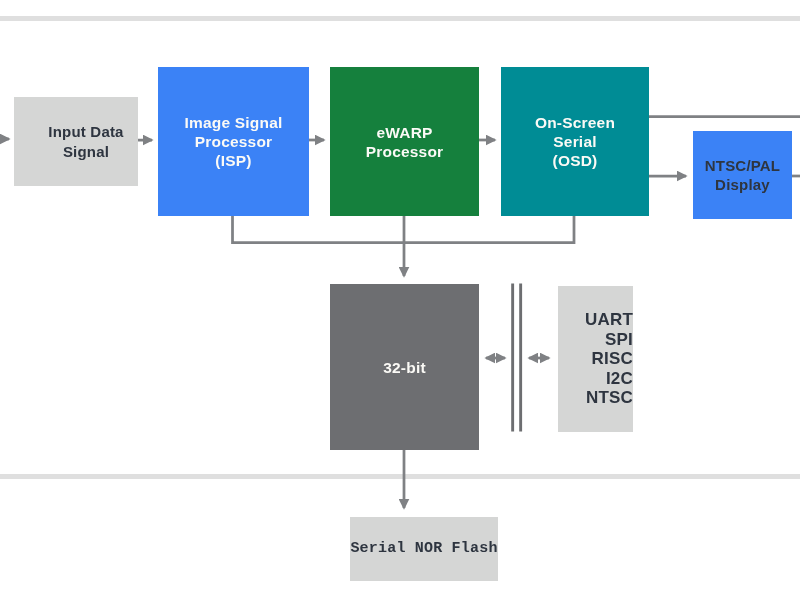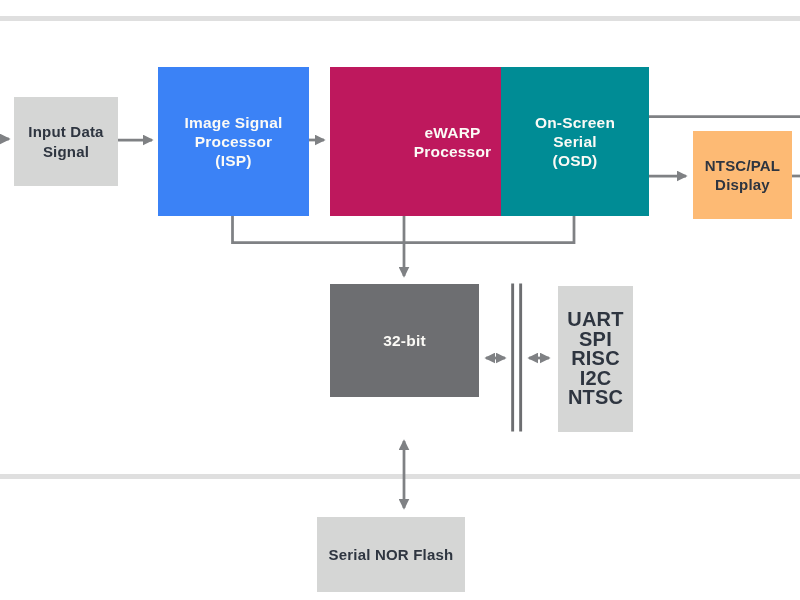--- a/index.html
+++ b/index.html
@@ -8,21 +8,21 @@
     font-family:"Liberation Sans","DejaVu Sans",sans-serif;
   }
   .rule{position:absolute;left:0;width:800px;height:5px;}
   .block{
     position:absolute;display:flex;flex-direction:column;align-items:center;justify-content:center;
     text-align:center;font-weight:700;
   }
   .block .ln{display:block;}
   .big{font-size:15.5px;line-height:19px;letter-spacing:.2px;}
   .med{font-size:15px;line-height:19.5px;letter-spacing:.2px;}
-  .ports{font-size:20px;line-height:19.6px;letter-spacing:.2px;}
+  .ports{font-size:17px;line-height:19.6px;letter-spacing:.2px;align-items:flex-end;}
   .t-dark{color:#2e3540;}
   .t-light{color:#fbfaf6;}
   svg.wires{position:absolute;left:0;top:0;}
 </style>
 </head>
 <body>
 
 <div class="stage">
 
   <div class="rule" style="top: 16px; background: rgb(223, 223, 223);"></div>
@@ -49,56 +49,56 @@
       <path d="M486 358 H505" marker-start="url(#ah)" marker-end="url(#ah)"></path>
       <path d="M529 358 H549" marker-start="url(#ah)" marker-end="url(#ah)"></path>
     </g>
 
     <g>
       <rect x="511.2" y="283.5" width="2.9" height="148" style="fill: rgb(109, 110, 113);"></rect>
       <rect x="519.2" y="283.5" width="2.9" height="148" style="fill: rgb(109, 110, 113);"></rect>
     </g>
   </svg>
 
-  <div class="block med t-dark" style="left: 14px; top: 97px; width: 104px; height: 89px; background: rgb(213, 214, 213); color: rgb(46, 53, 64);">
+  <div class="block med t-dark" style="left: 14px; top: 97px; width: 104px; height: 89px; background: rgb(213, 214, 213); color: rgb(46, 53, 64); padding-left: 20px;">
     <span class="ln">Input Data</span>
     <span class="ln">Signal</span>
   </div>
 
   <div class="block big t-light" style="left: 158px; top: 67px; width: 151px; height: 149px; background: #3b82f6; color: rgb(251, 250, 246);">
     <span class="ln">Image Signal</span>
     <span class="ln">Processor</span>
     <span class="ln">(ISP)</span>
   </div>
 
-  <div class="block big t-light" style="left: 330px; top: 67px; width: 149px; height: 149px; background: #be185d; color: rgb(251, 250, 246); padding-left: 48px;">
+  <div class="block big t-light" style="left: 330px; top: 67px; width: 149px; height: 149px; background: #15803d; color: rgb(251, 250, 246);">
     <span class="ln">eWARP</span>
     <span class="ln">Processor</span>
   </div>
 
   <div class="block big t-light" style="left: 501px; top: 67px; width: 148px; height: 149px; background: rgb(0, 140, 149); color: rgb(251, 250, 246);">
     <span class="ln">On-Screen</span>
     <span class="ln">Serial</span>
     <span class="ln">(OSD)</span>
   </div>
 
-  <div class="block med t-dark" style="left: 693px; top: 131px; width: 99px; height: 88px; background: #fdba74; color: rgb(46, 53, 64);">
+  <div class="block med t-dark" style="left: 693px; top: 131px; width: 99px; height: 88px; background: #3b82f6; color: rgb(46, 53, 64);">
     <span class="ln">NTSC/PAL</span>
     <span class="ln">Display</span>
   </div>
 
-  <div class="block big t-light" style="left: 330px; top: 284px; width: 149px; height: 113px; background: rgb(109, 110, 113); color: rgb(251, 250, 246);">
+  <div class="block big t-light" style="left: 330px; top: 284px; width: 149px; height: 166px; background: rgb(109, 110, 113); color: rgb(251, 250, 246);">
     <span class="ln">32-bit</span>
   </div>
 
   <div class="block ports t-dark" style="left: 558px; top: 286px; width: 75px; height: 146px; background: rgb(213, 214, 213); color: rgb(46, 53, 64);">
     <span class="ln">UART</span>
     <span class="ln">SPI</span>
     <span class="ln">RISC</span>
     <span class="ln">I2C</span>
     <span class="ln">NTSC</span>
   </div>
 
-  <div class="block med t-dark" style="left: 317px; top: 517px; width: 148px; height: 75px; background: rgb(213, 214, 213); color: rgb(46, 53, 64);">
+  <div class="block med t-dark" style="left: 350px; top: 517px; width: 148px; height: 64px; background: rgb(213, 214, 213); color: rgb(46, 53, 64); font-family: Liberation Mono, monospace;">
     <span class="ln">Serial NOR Flash</span>
   </div>
 
 </div>
 
 </body></html>

